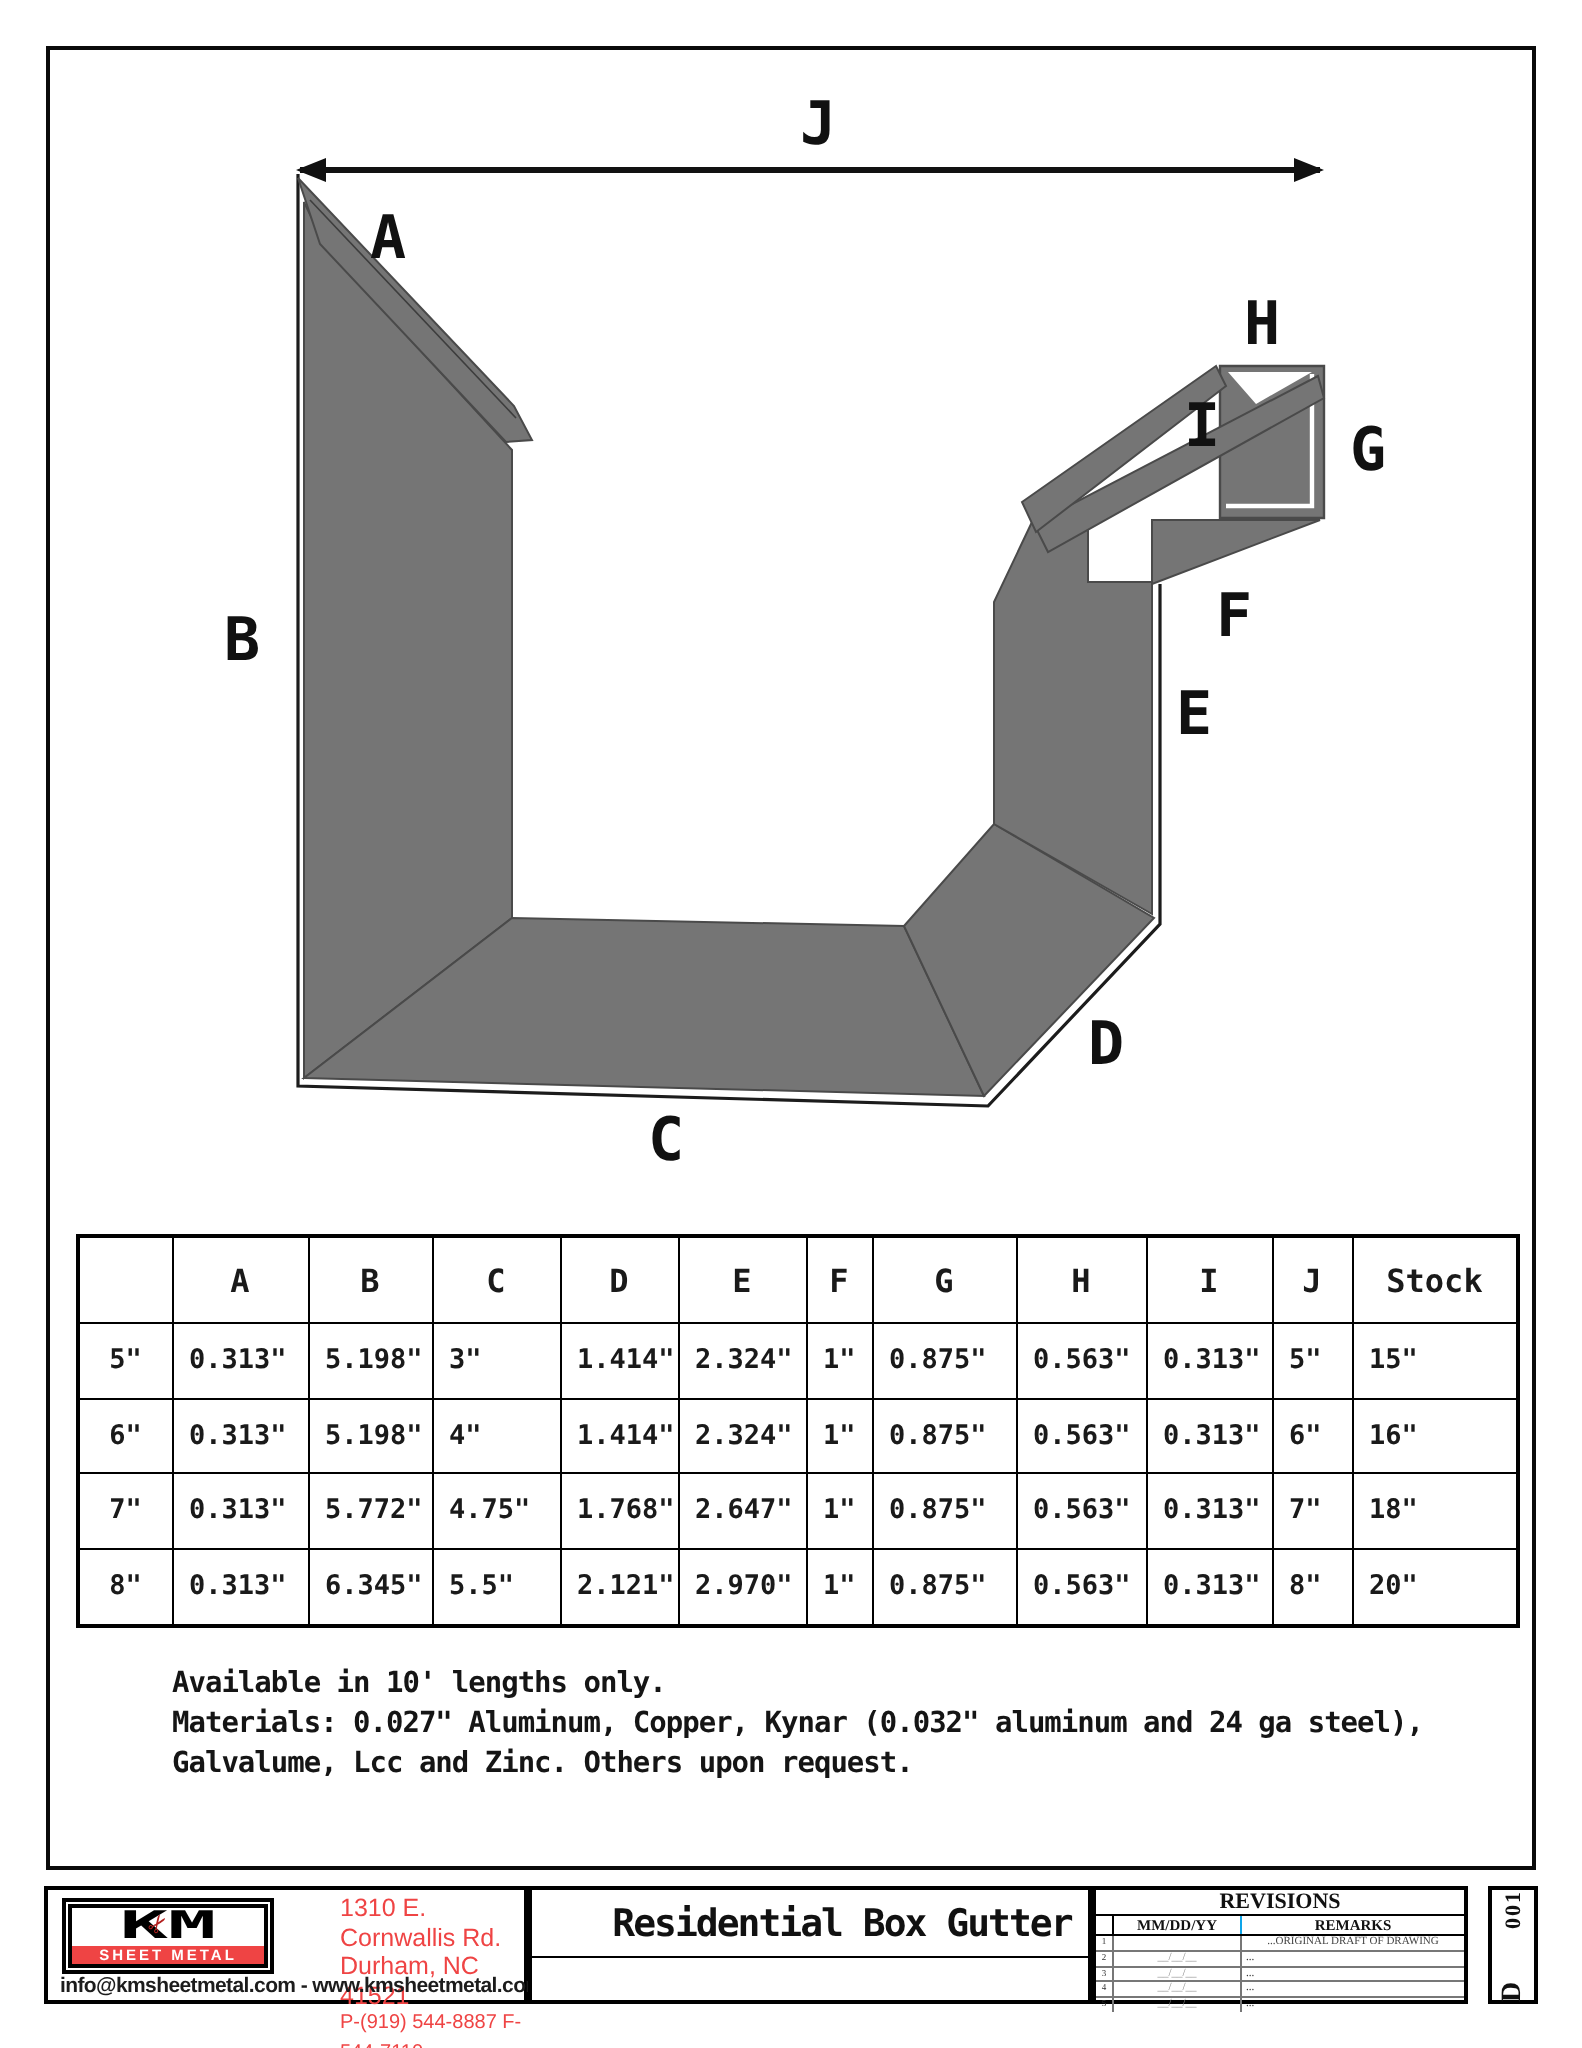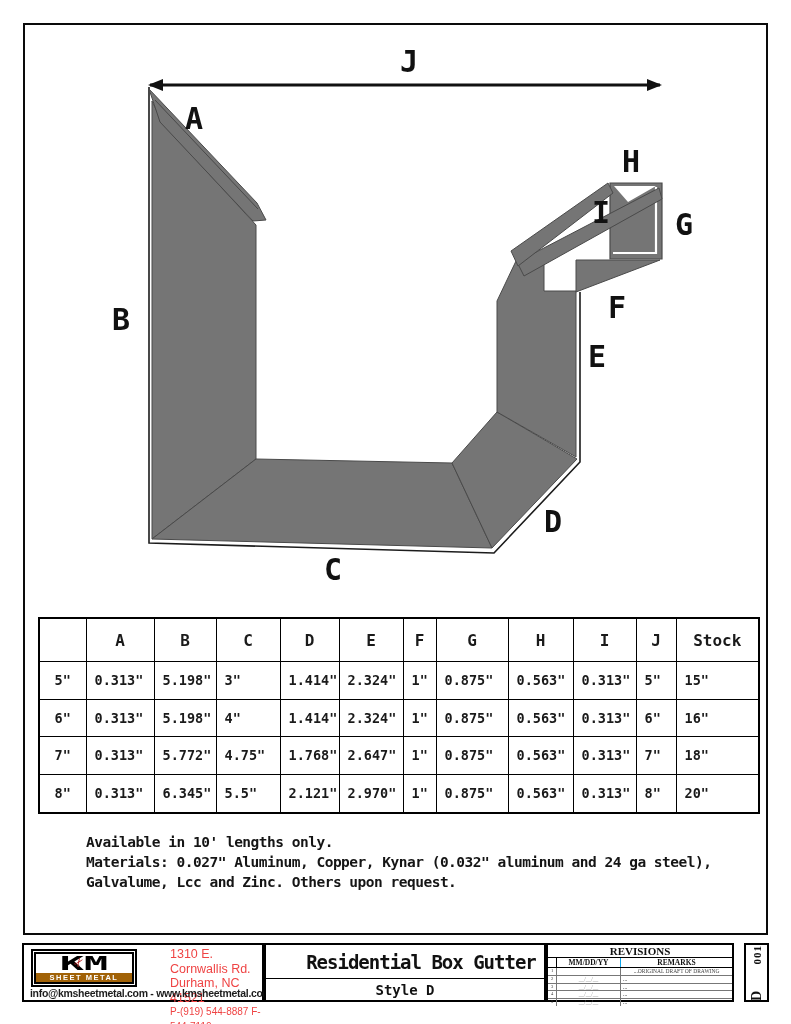--- a/index.html
+++ b/index.html
@@ -26,21 +26,21 @@
   .co{left:22px;top:943px;width:242px;height:59px;}
   .logo{position:absolute;left:7px;top:4px;width:106px;height:38px;border:2px solid #000;
         box-sizing:border-box;padding:1px;}
   .logo-in{position:relative;border:2px solid #000;height:100%;box-sizing:border-box;
         display:flex;flex-direction:column;overflow:hidden;}
   .logo-km{flex:1;display:flex;align-items:center;justify-content:center;
         font-family:"DejaVu Sans Mono",monospace;font-weight:bold;font-size:19px;line-height:1;
         transform:scaleX(2.1);letter-spacing:0px;color:#000;}
   .logo-mark{position:absolute;left:38px;top:1px;color:#b3201f;font-size:12px;
         transform:rotate(-55deg);font-family:"DejaVu Sans",sans-serif;}
-  .logo-strip{height:10px;background:#a16207;color:#fff;display:flex;align-items:center;
+  .logo-strip{height:10px;background:#ef4444;color:#fff;display:flex;align-items:center;
         justify-content:center;font-size:7.5px;font-weight:bold;letter-spacing:1.5px;
         font-family:"Liberation Sans",sans-serif;}
   .addr{position:absolute;left:104px;top:2px;line-height:14.5px;font-size:12.5px;color:#ef4444;margin-left:42px;}
   .addr .ph{font-size:10px;}
   .mailline{position:absolute;left:6px;bottom:1px;font-size:10.5px;font-weight:bold;
         letter-spacing:-0.3px;white-space:nowrap;color:#1c1c1c;}
 
   .ttl{left:264px;top:943px;width:282px;height:59px;display:flex;flex-direction:column;}
   .ttl-main{height:33px;border-bottom:1.5px solid #000;display:flex;align-items:center;
         justify-content:center;font-family:"DejaVu Sans Mono",monospace;font-weight:bold;
@@ -224,21 +224,20 @@
     <div class="addr">
       <div>1310 E. Cornwallis Rd.</div>
       <div>Durham, NC 41521</div>
       <div class="ph">P-(919) 544-8887 F- 544-7110</div>
     </div>
     <div class="mailline">info@kmsheetmetal.com - www.kmsheetmetal.com</div>
   </div>
 
   <div class="tb ttl">
     <div class="ttl-main">Residential Box Gutter</div>
-    <div class="ttl-sub">Style D</div>
   </div>
 
   <div class="tb rev">
     <div class="rev-h">REVISIONS</div>
     <div class="rev-sub">
       <div class="c1"></div>
       <div class="c2">MM/DD/YY</div>
       <div class="c3">REMARKS</div>
     </div>
     <div class="rev-row">

